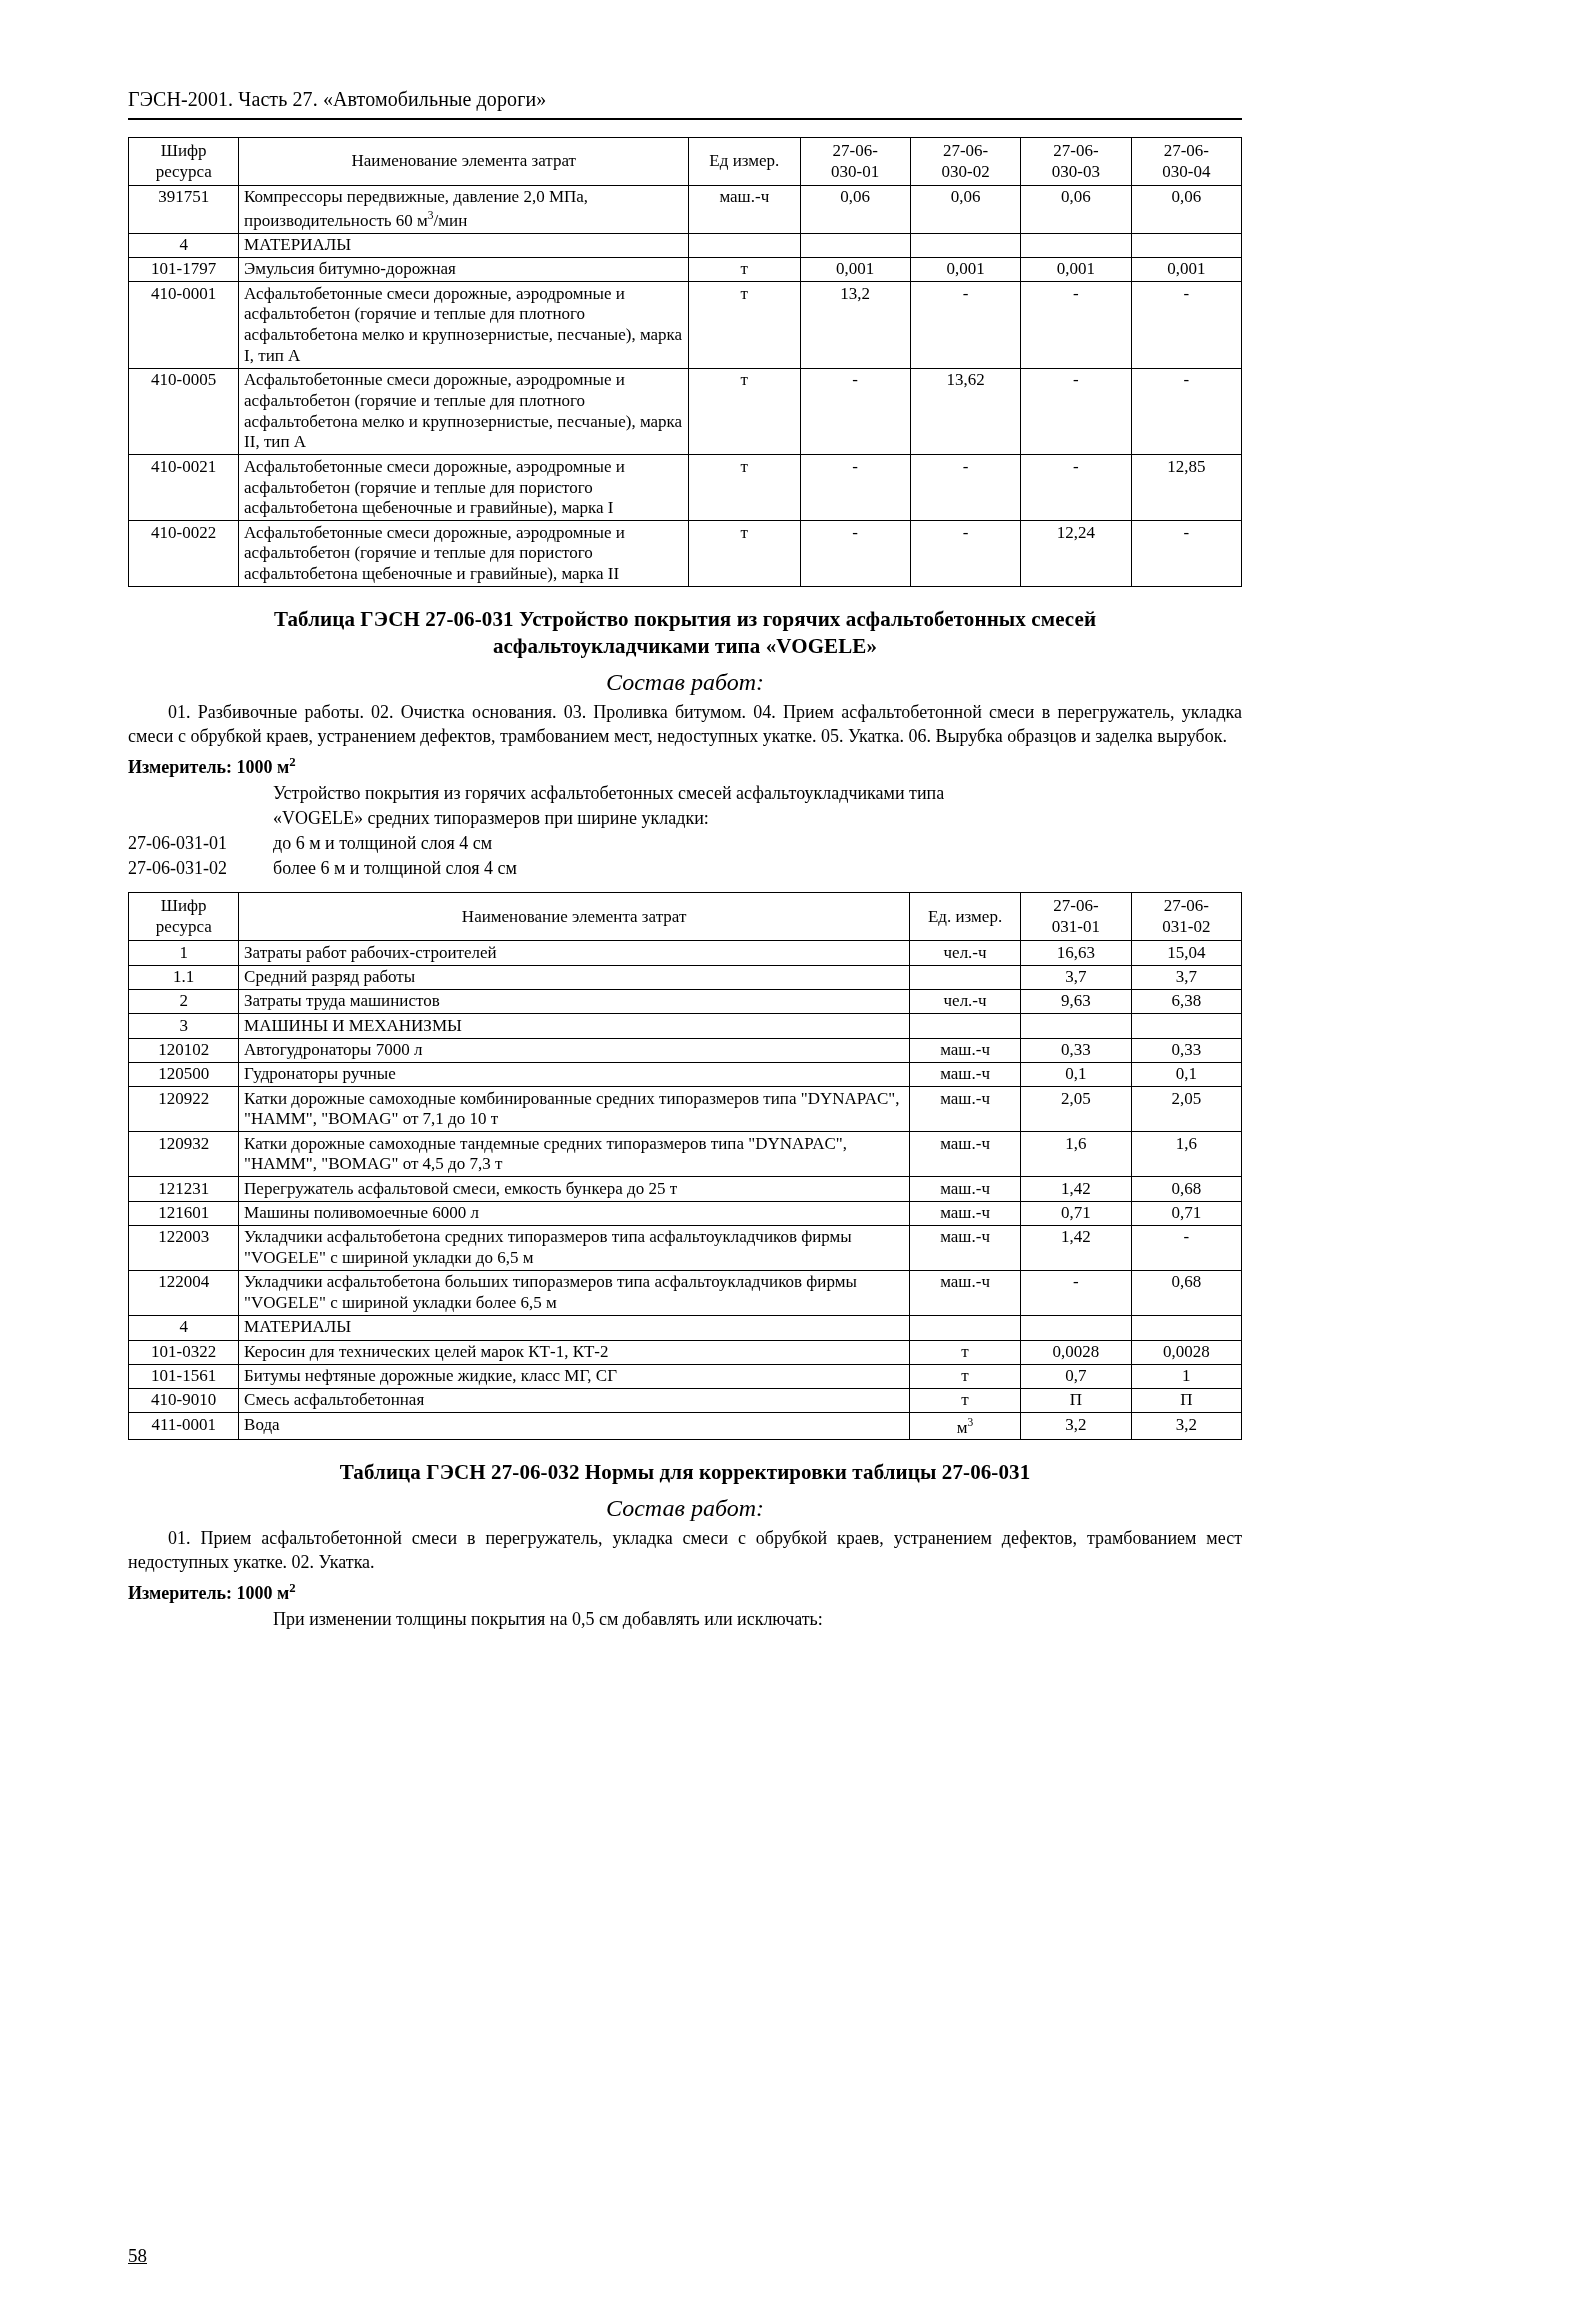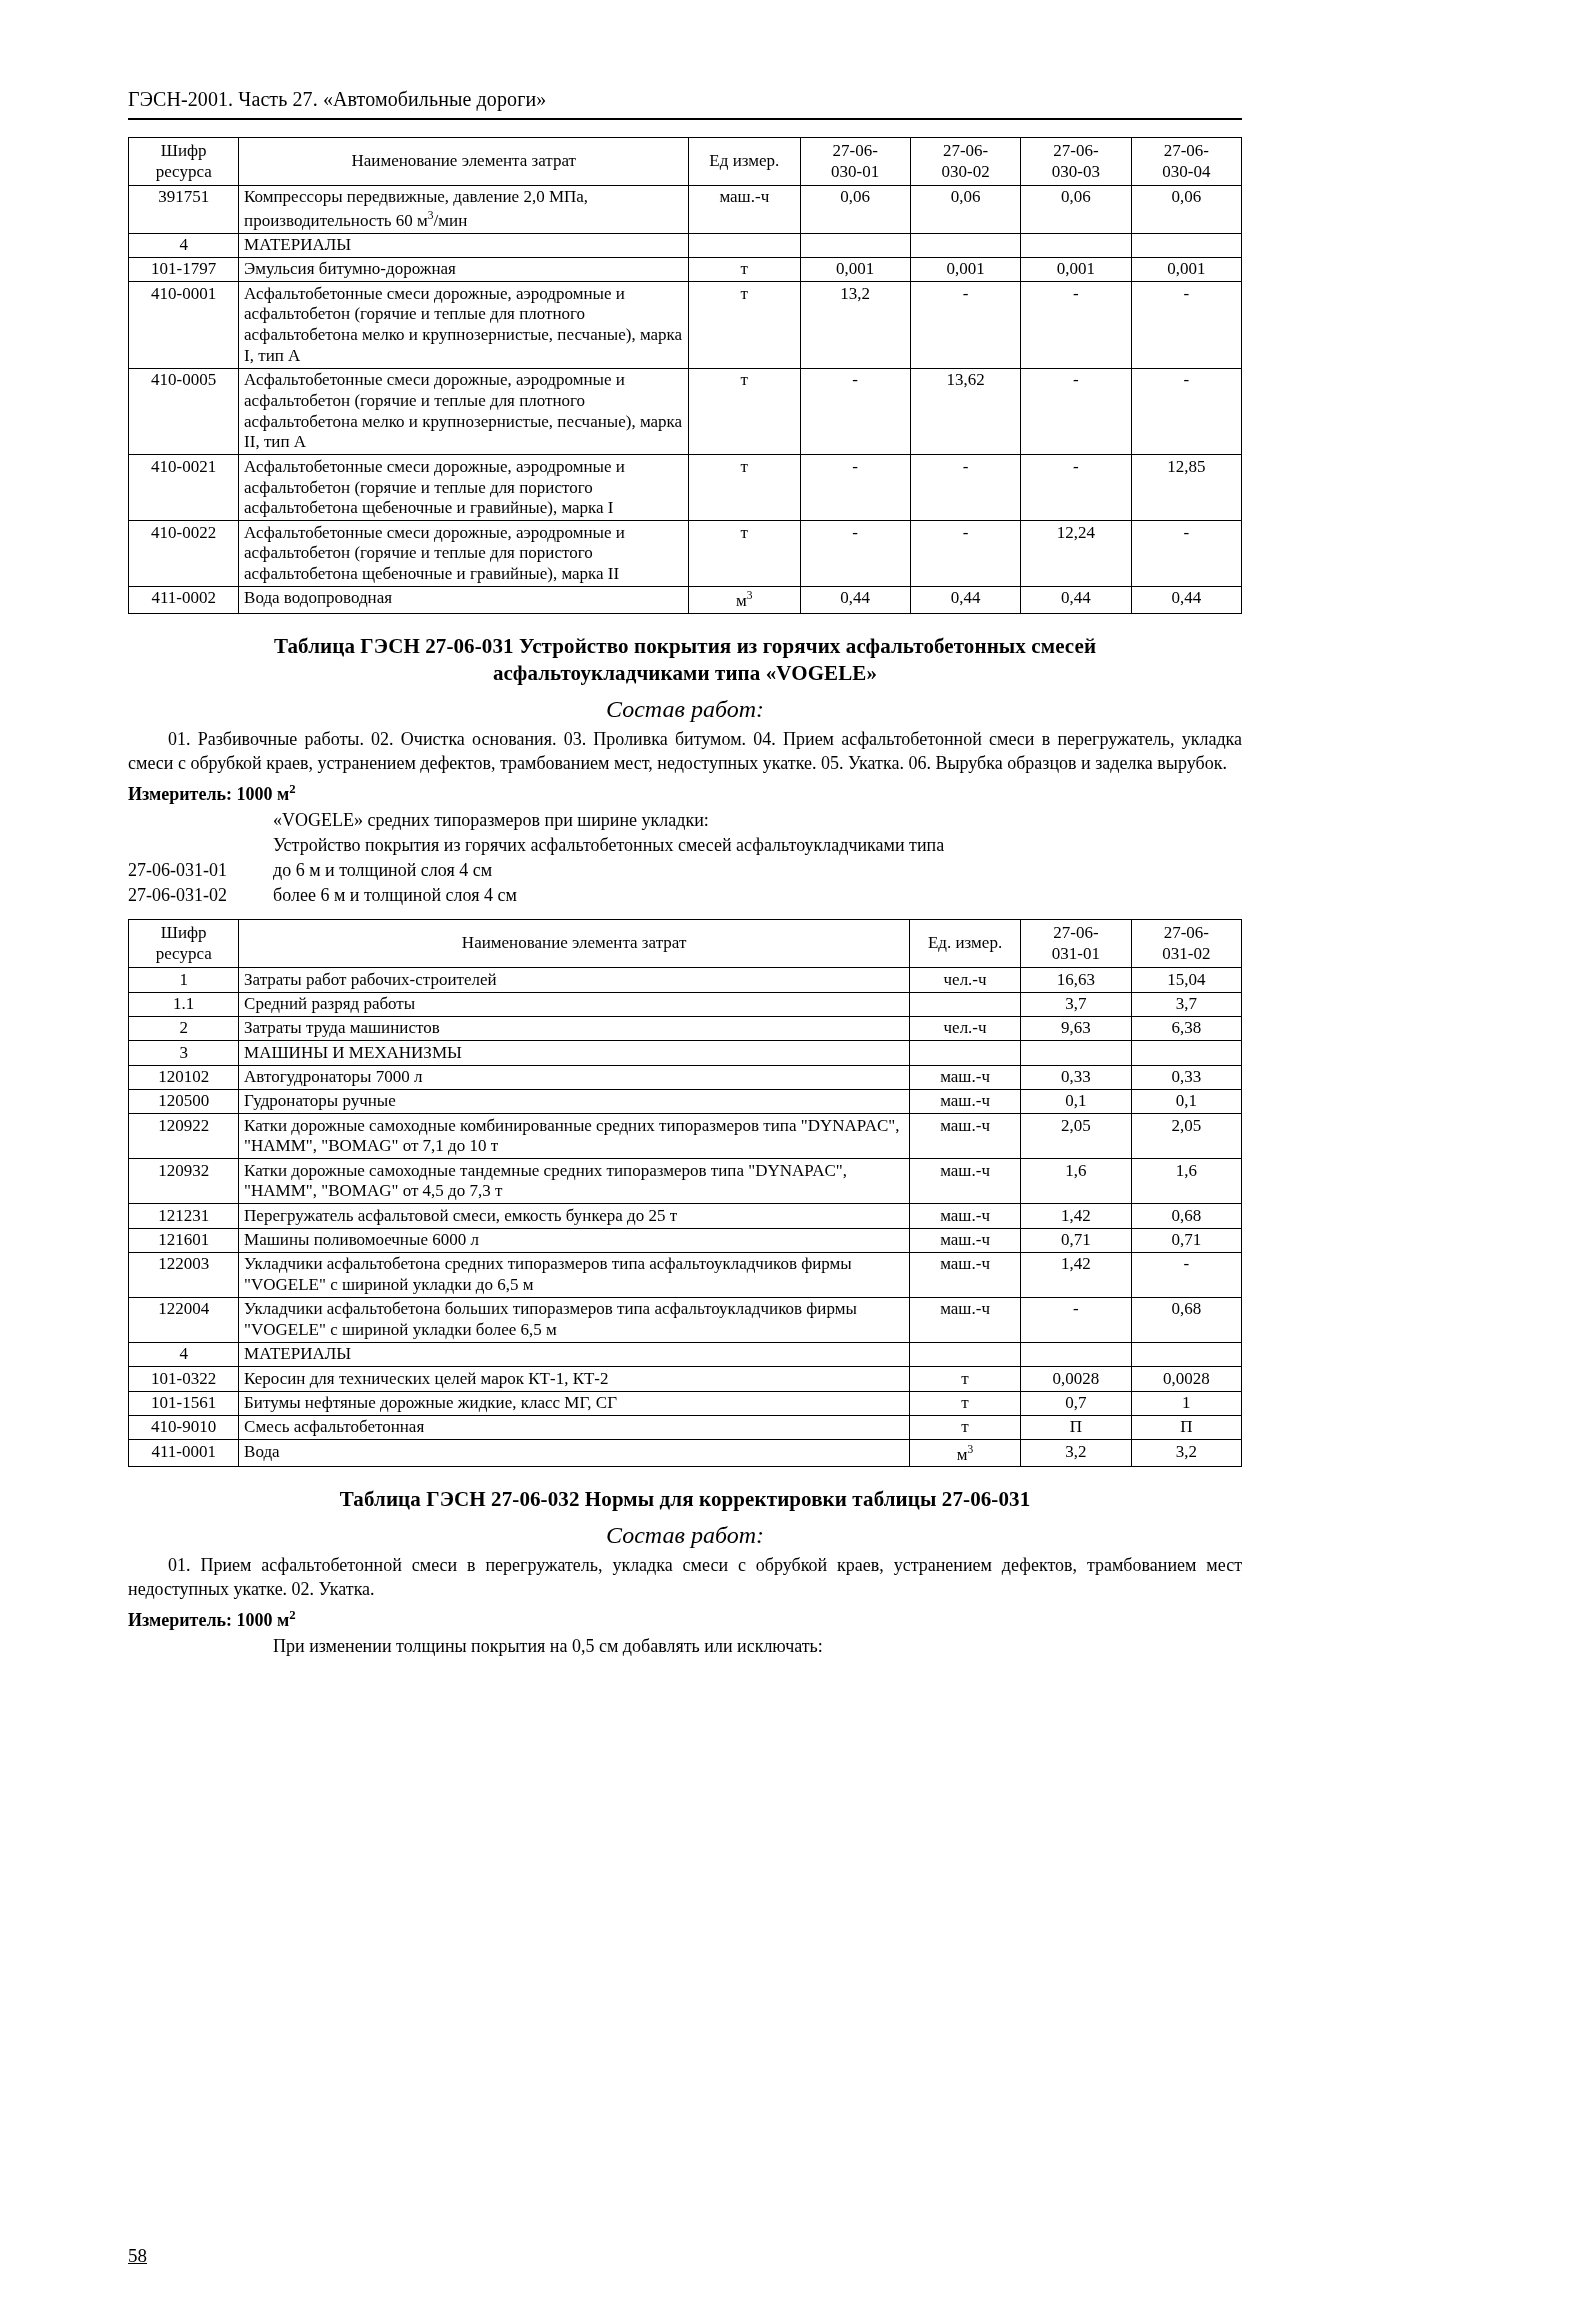--- a/index.html
+++ b/index.html
@@ -204,44 +204,35 @@
         </tr>
         <tr>
           <td class="c-code">410-0022</td>
           <td class="c-name">Асфальтобетонные смеси дорожные, аэродромные и асфальтобетон (горячие и теплые для пористого асфальтобетона щебеночные и гравийные), марка II</td>
           <td class="c-unit">т</td>
           <td class="c-val">-</td>
           <td class="c-val">-</td>
           <td class="c-val">12,24</td>
           <td class="c-val">-</td>
         </tr>
-        <tr>
-          <td class="c-code">411-0002</td>
-          <td class="c-name">Вода водопроводная</td>
-          <td class="c-unit">м<sup class="small">3</sup></td>
-          <td class="c-val">0,44</td>
-          <td class="c-val">0,44</td>
-          <td class="c-val">0,44</td>
-          <td class="c-val">0,44</td>
-        </tr>
       </tbody>
   </table>
 
   <div class="block">
     <h2 class="tbl-title">
       <span>Таблица ГЭСН 27-06-031 Устройство покрытия из горячих асфальтобетонных смесей</span><br>
       <span>асфальтоукладчиками типа «VOGELE»</span>
     </h2>
     <div class="sostav">Состав работ:</div>
     <p class="para">01. Разбивочные работы. 02. Очистка основания. 03. Проливка битумом. 04. Прием асфальтобетонной смеси в перегружатель, укладка смеси с обрубкой краев, устранением дефектов, трамбованием мест, недоступных укатке. 05. Укатка. 06. Вырубка образцов и заделка вырубок.</p>
     <div class="izmer">
       <span>Измеритель: 1000 м</span><sup>2</sup>
     </div>
+    <div class="indent-para">Устройство покрытия из горячих асфальтобетонных смесей асфальтоукладчиками типа</div>
     <div class="indent-para">«VOGELE» средних типоразмеров при ширине укладки:</div>
-    <div class="indent-para">Устройство покрытия из горячих асфальтобетонных смесей асфальтоукладчиками типа</div>
 
     <div class="code-row">
       <div class="code">27-06-031-01</div>
       <div class="txt">до 6 м и толщиной слоя 4 см</div>
     </div>
     <div class="code-row">
       <div class="code">27-06-031-02</div>
       <div class="txt">более 6 м и толщиной слоя 4 см</div>
     </div>
 

